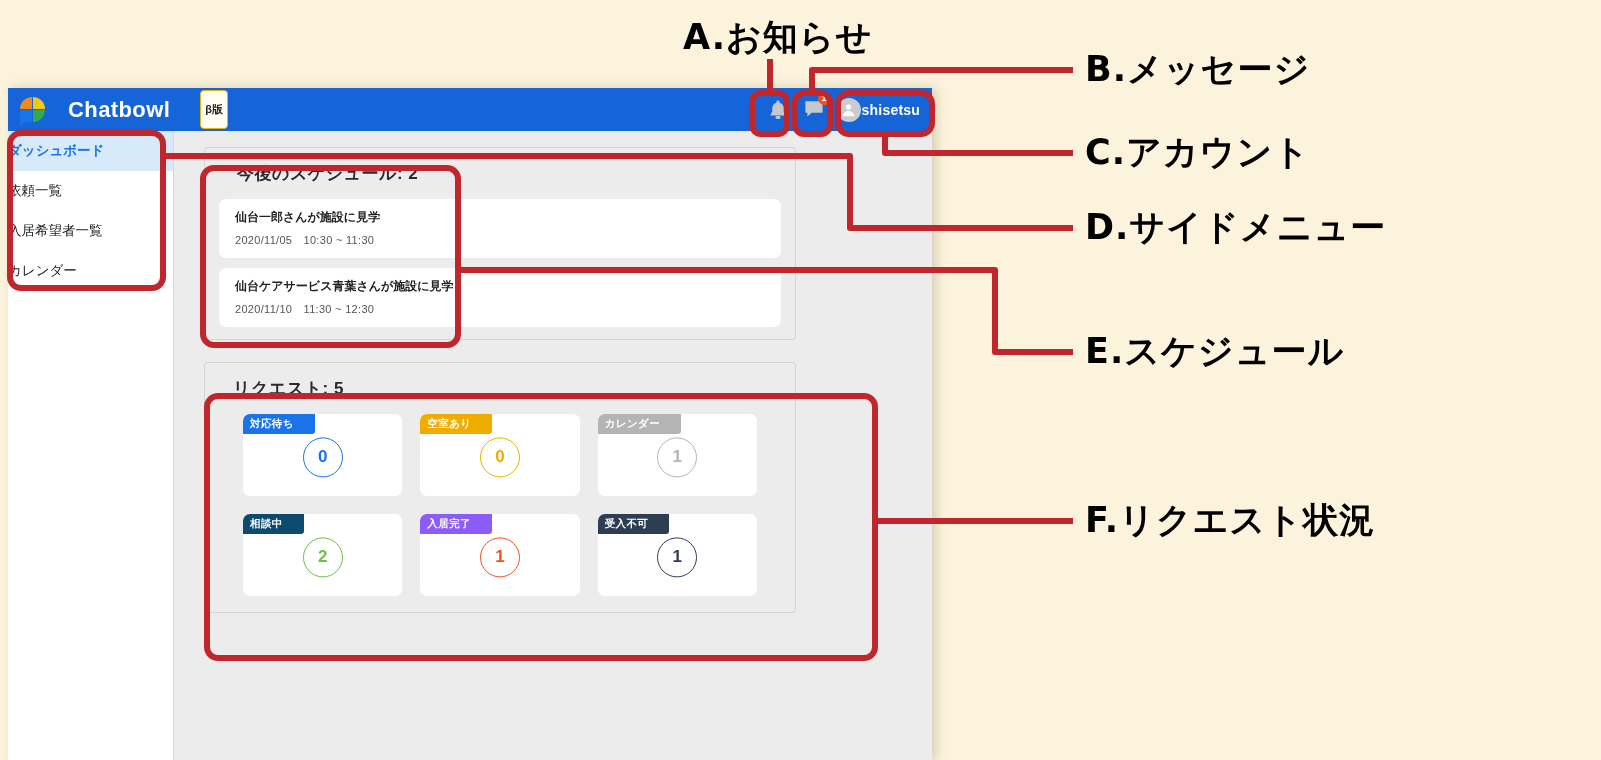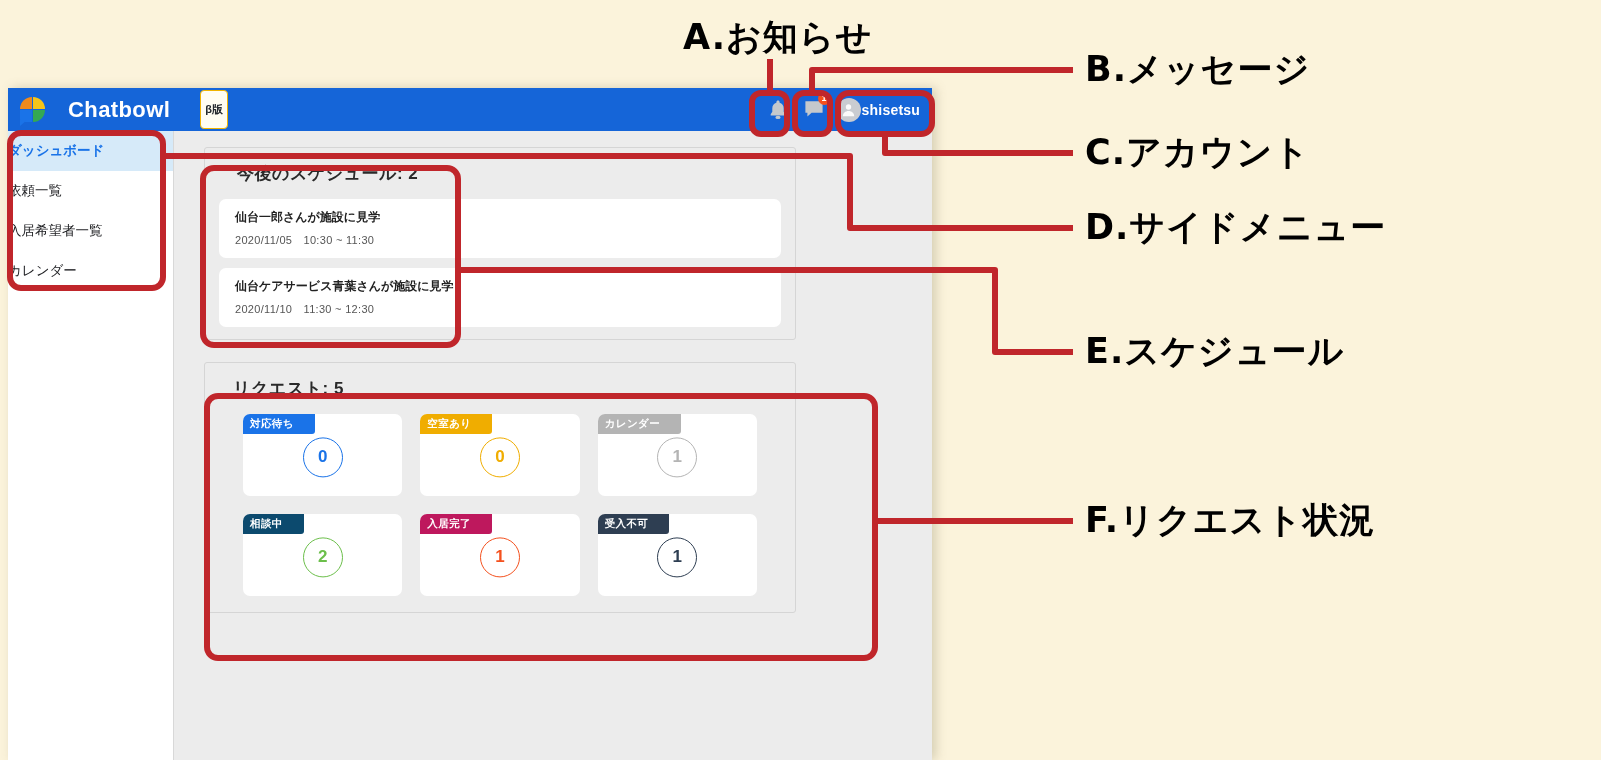--- a/index.html
+++ b/index.html
@@ -231,21 +231,21 @@
             <span class="stat-badge" style="background: rgb(180, 180, 180);">カレンダー</span>
             <span class="stat-num" style="color: rgb(180, 180, 180);">1</span>
           </div>
 
           <div class="stat-card">
             <span class="stat-badge" style="background: #0c4a6e;">相談中</span>
             <span class="stat-num" style="color: rgb(108, 191, 75);">2</span>
           </div>
 
           <div class="stat-card">
-            <span class="stat-badge" style="background: #be185d; text-align: center;">入居完了</span>
+            <span class="stat-badge" style="background: #8b5cf6; text-align: center;">入居完了</span>
             <span class="stat-num" style="color: rgb(244, 81, 30);">1</span>
           </div>
 
           <div class="stat-card">
             <span class="stat-badge" style="background: rgb(46, 62, 82); text-align: center;">受入不可</span>
             <span class="stat-num" style="color: rgb(46, 62, 82);">1</span>
           </div>
 
         </div>
       </div>

